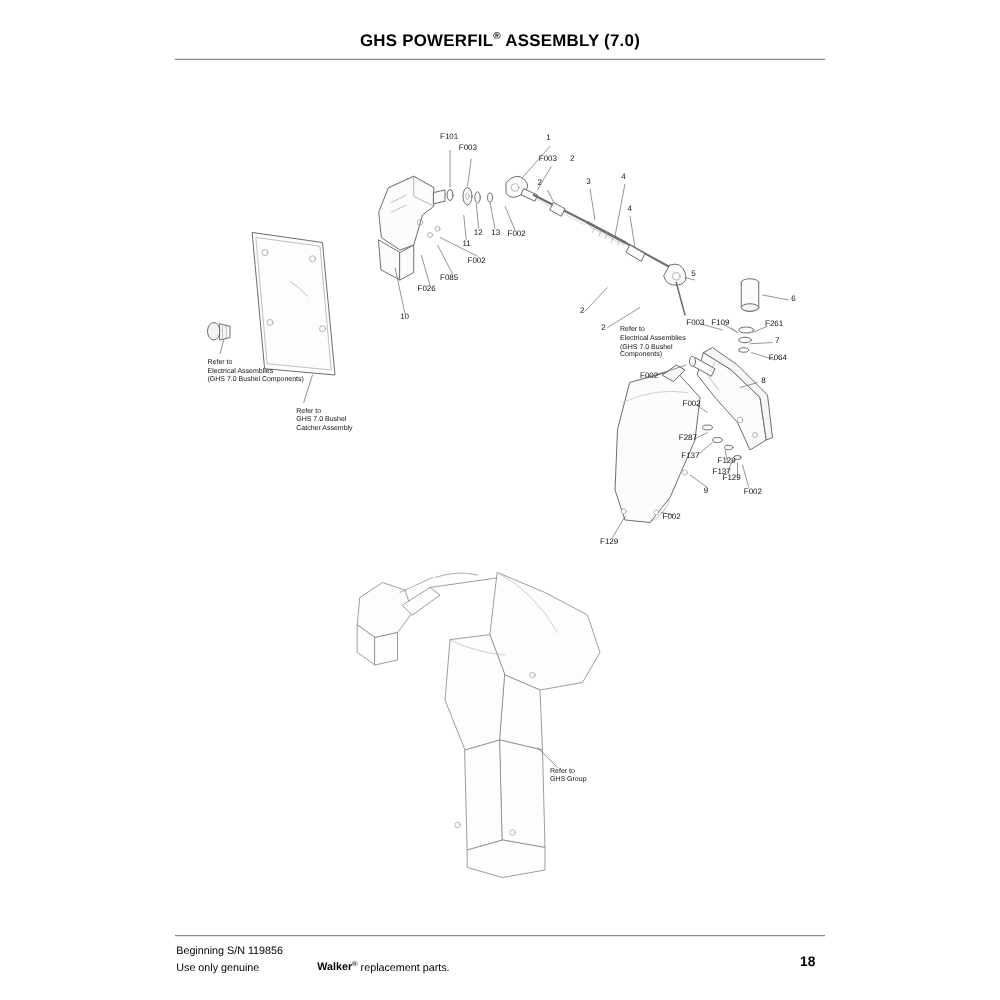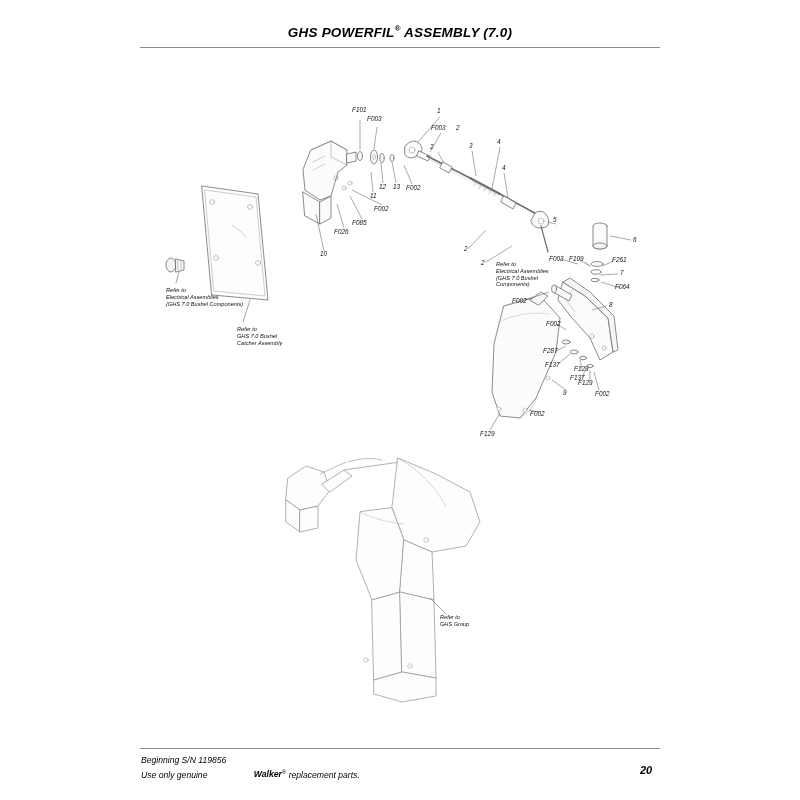--- a/index.html
+++ b/index.html
@@ -11,21 +11,21 @@
     width: 800px;
     height: 800px;
     font-family: "Liberation Sans", sans-serif;
     color: #000000;
     position: relative;
     overflow: hidden;
   }
   .page {
     position: absolute;
     left: 0; top: 0;
-    width: 800px; height: 572px; font-style: italic;
+    width: 800px; height: 572px;
   }
   .title {
     position: absolute;
     left: 0; top: 24px;
     width: 800px;
     text-align: center;
     font-size: 13.5px;
     font-weight: bold;
     letter-spacing: 0.2px;
   }
@@ -326,15 +326,15 @@
     <div>GHS Group</div>
   </div>
 
   <div class="footer-rule"></div>
   <div class="footer-left">
     <div>Beginning S/N 119856</div>
     <div>
       <span>Use only genuine </span><b>Walker</b><sup>®</sup><span> replacement parts.</span>
     </div>
   </div>
-  <div class="page-number">20</div>
+  <div class="page-number">18</div>
 
 </div>
 
 </body></html>

